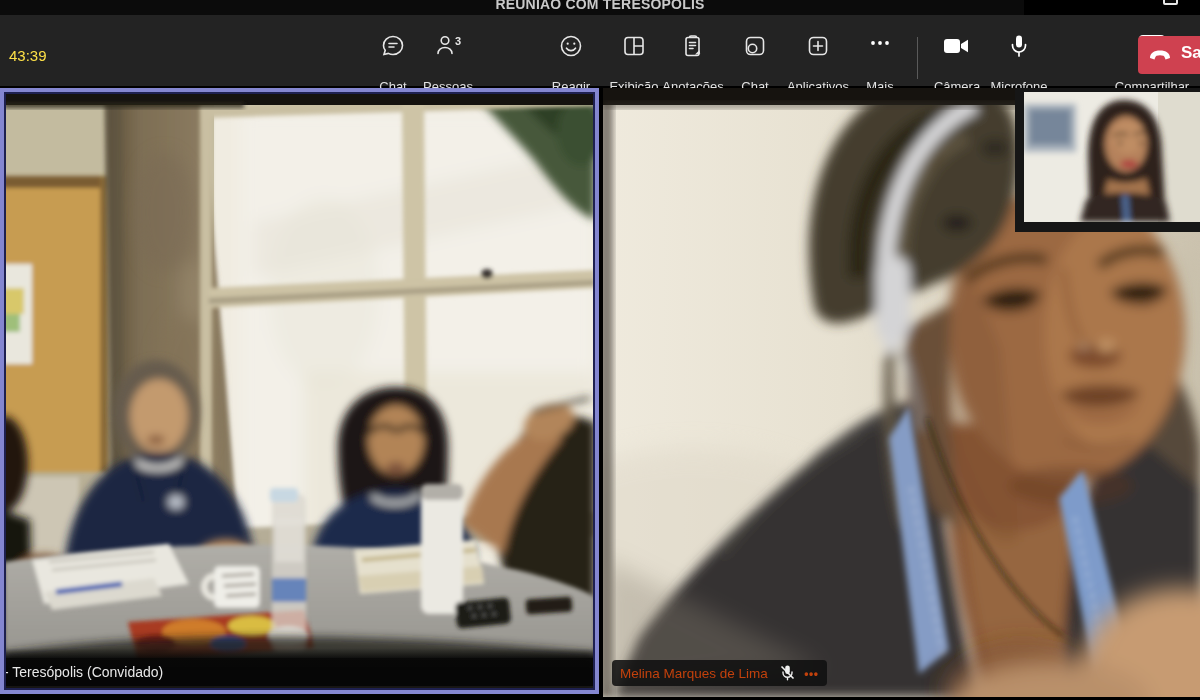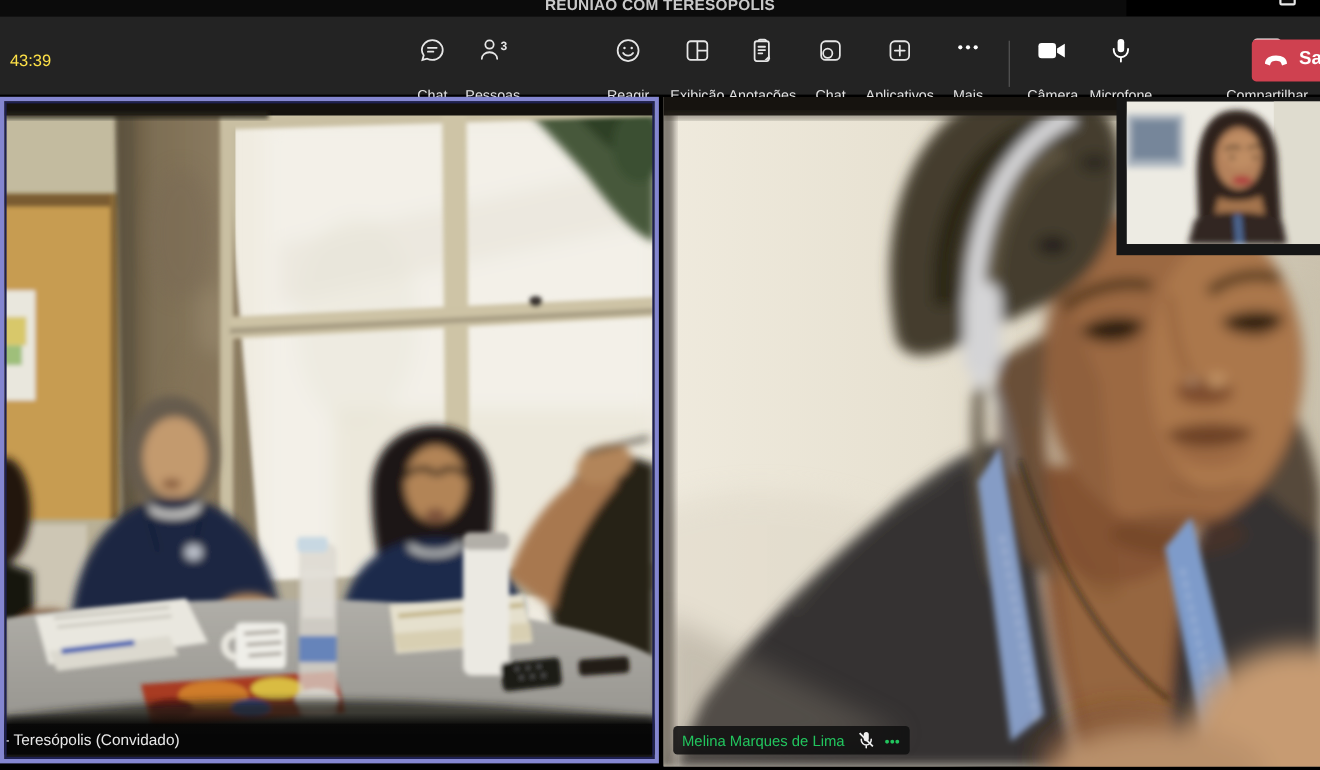--- a/index.html
+++ b/index.html
@@ -21,21 +21,21 @@
   
   #lv { left:0px; top:88px; width:599px; height:606px; background:#8486d0; }
   #lvin { left:4px; top:4px; width:591px; height:598px; background:#111; overflow:hidden; }
   #lvlabel { left:4px; top:560px; width:591px; height:38px; background:linear-gradient(180deg, rgba(5,5,5,.0), rgba(5,5,5,.75) 25%, #060606 55%); }
   #lvlabel span { position:absolute; left:0px; top:16px; color:#e8e8e8; font-size:14px; }
   
   #rv { left:603px; top:88px; width:597px; height:609px; background:#000; overflow:hidden; }
   
   #pip { left:412px; top:0px; width:185px; height:144px; background:#161616; }
   #pipin { left:9px; top:4px; width:176px; height:130px; overflow:hidden; }
-  #rvlabel { left:9px; top:572px; height:26px; background:rgba(16,16,16,.88); border-radius:4px; color:#22c55e; padding:4px 9px 0 8px; font-size:13.5px; }
+  #rvlabel { left:9px; top:572px; height:26px; background:rgba(16,16,16,.88); border-radius:4px; color:#c2410c; padding:4px 9px 0 8px; font-size:13.5px; }
   #rvlabel svg { vertical-align:-3px; margin-left:7px; }
   #rvlabel b { letter-spacing:.5px; font-size:12px; margin-left:5px; font-weight:700; }
 </style>
 </head>
 <body>
 <div id="stage">
   <div class="abs" id="titlebar">
       <div class="abs" id="title">REUNIÃO COM TERESÓPOLIS</div>
   <div class="abs" style="left:1163px;top:-3px;width:15px;height:8px;border:2px solid #e8e8e8;border-radius:2px;background:#0b0b0b"></div>
     </div>

